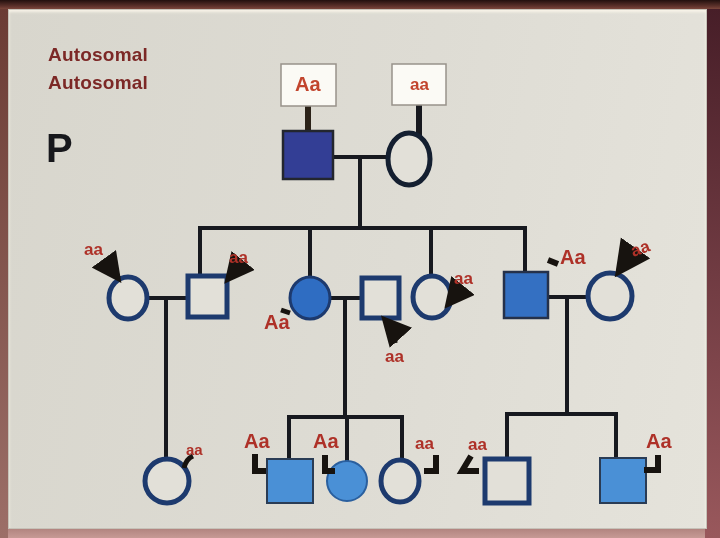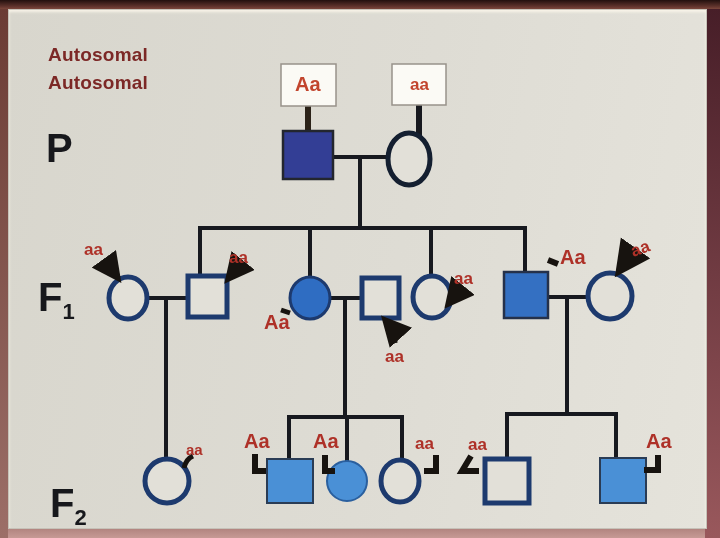--- a/index.html
+++ b/index.html
@@ -111,22 +111,20 @@
       <path d="M436,455 L436,471 L424,471" stroke-width="6"></path>
       <path d="M471,456 L462,471 L479,471" stroke-width="6"></path>
       <path d="M644,470 L658,470 L658,455" stroke-width="6"></path>
     </g>
   </svg>
 
   <div class="txt title-line" style="left:48px;top:44px">Autosomal</div>
   <div class="txt title-line" style="left:48px;top:72px">Autosomal</div>
 
   <div class="txt gen" style="left:46px;top:128px"><span class="base">P</span></div>
-  <div class="txt gen" style="left:38px;top:277px"><span class="base">F</span><span class="sub">1</span></div>
-  <div class="txt gen" style="left:50px;top:483px"><span class="base">F</span><span class="sub">2</span></div>
 
   <div class="txt geno g-lg boxed" style="left:295px;top:73px">Aa</div>
   <div class="txt geno g-md boxed" style="left:410px;top:75px">aa</div>
 
   <div class="txt geno g-md" style="left:84px;top:240px">aa</div>
   <div class="txt geno g-md" style="left:229px;top:248px">aa</div>
   <div class="txt geno g-lg" style="left:264px;top:311px">Aa</div>
   <div class="txt geno g-md" style="left:385px;top:347px">aa</div>
   <div class="txt geno g-md" style="left:454px;top:269px">aa</div>
   <div class="txt geno g-lg" style="left:560px;top:246px">Aa</div>

